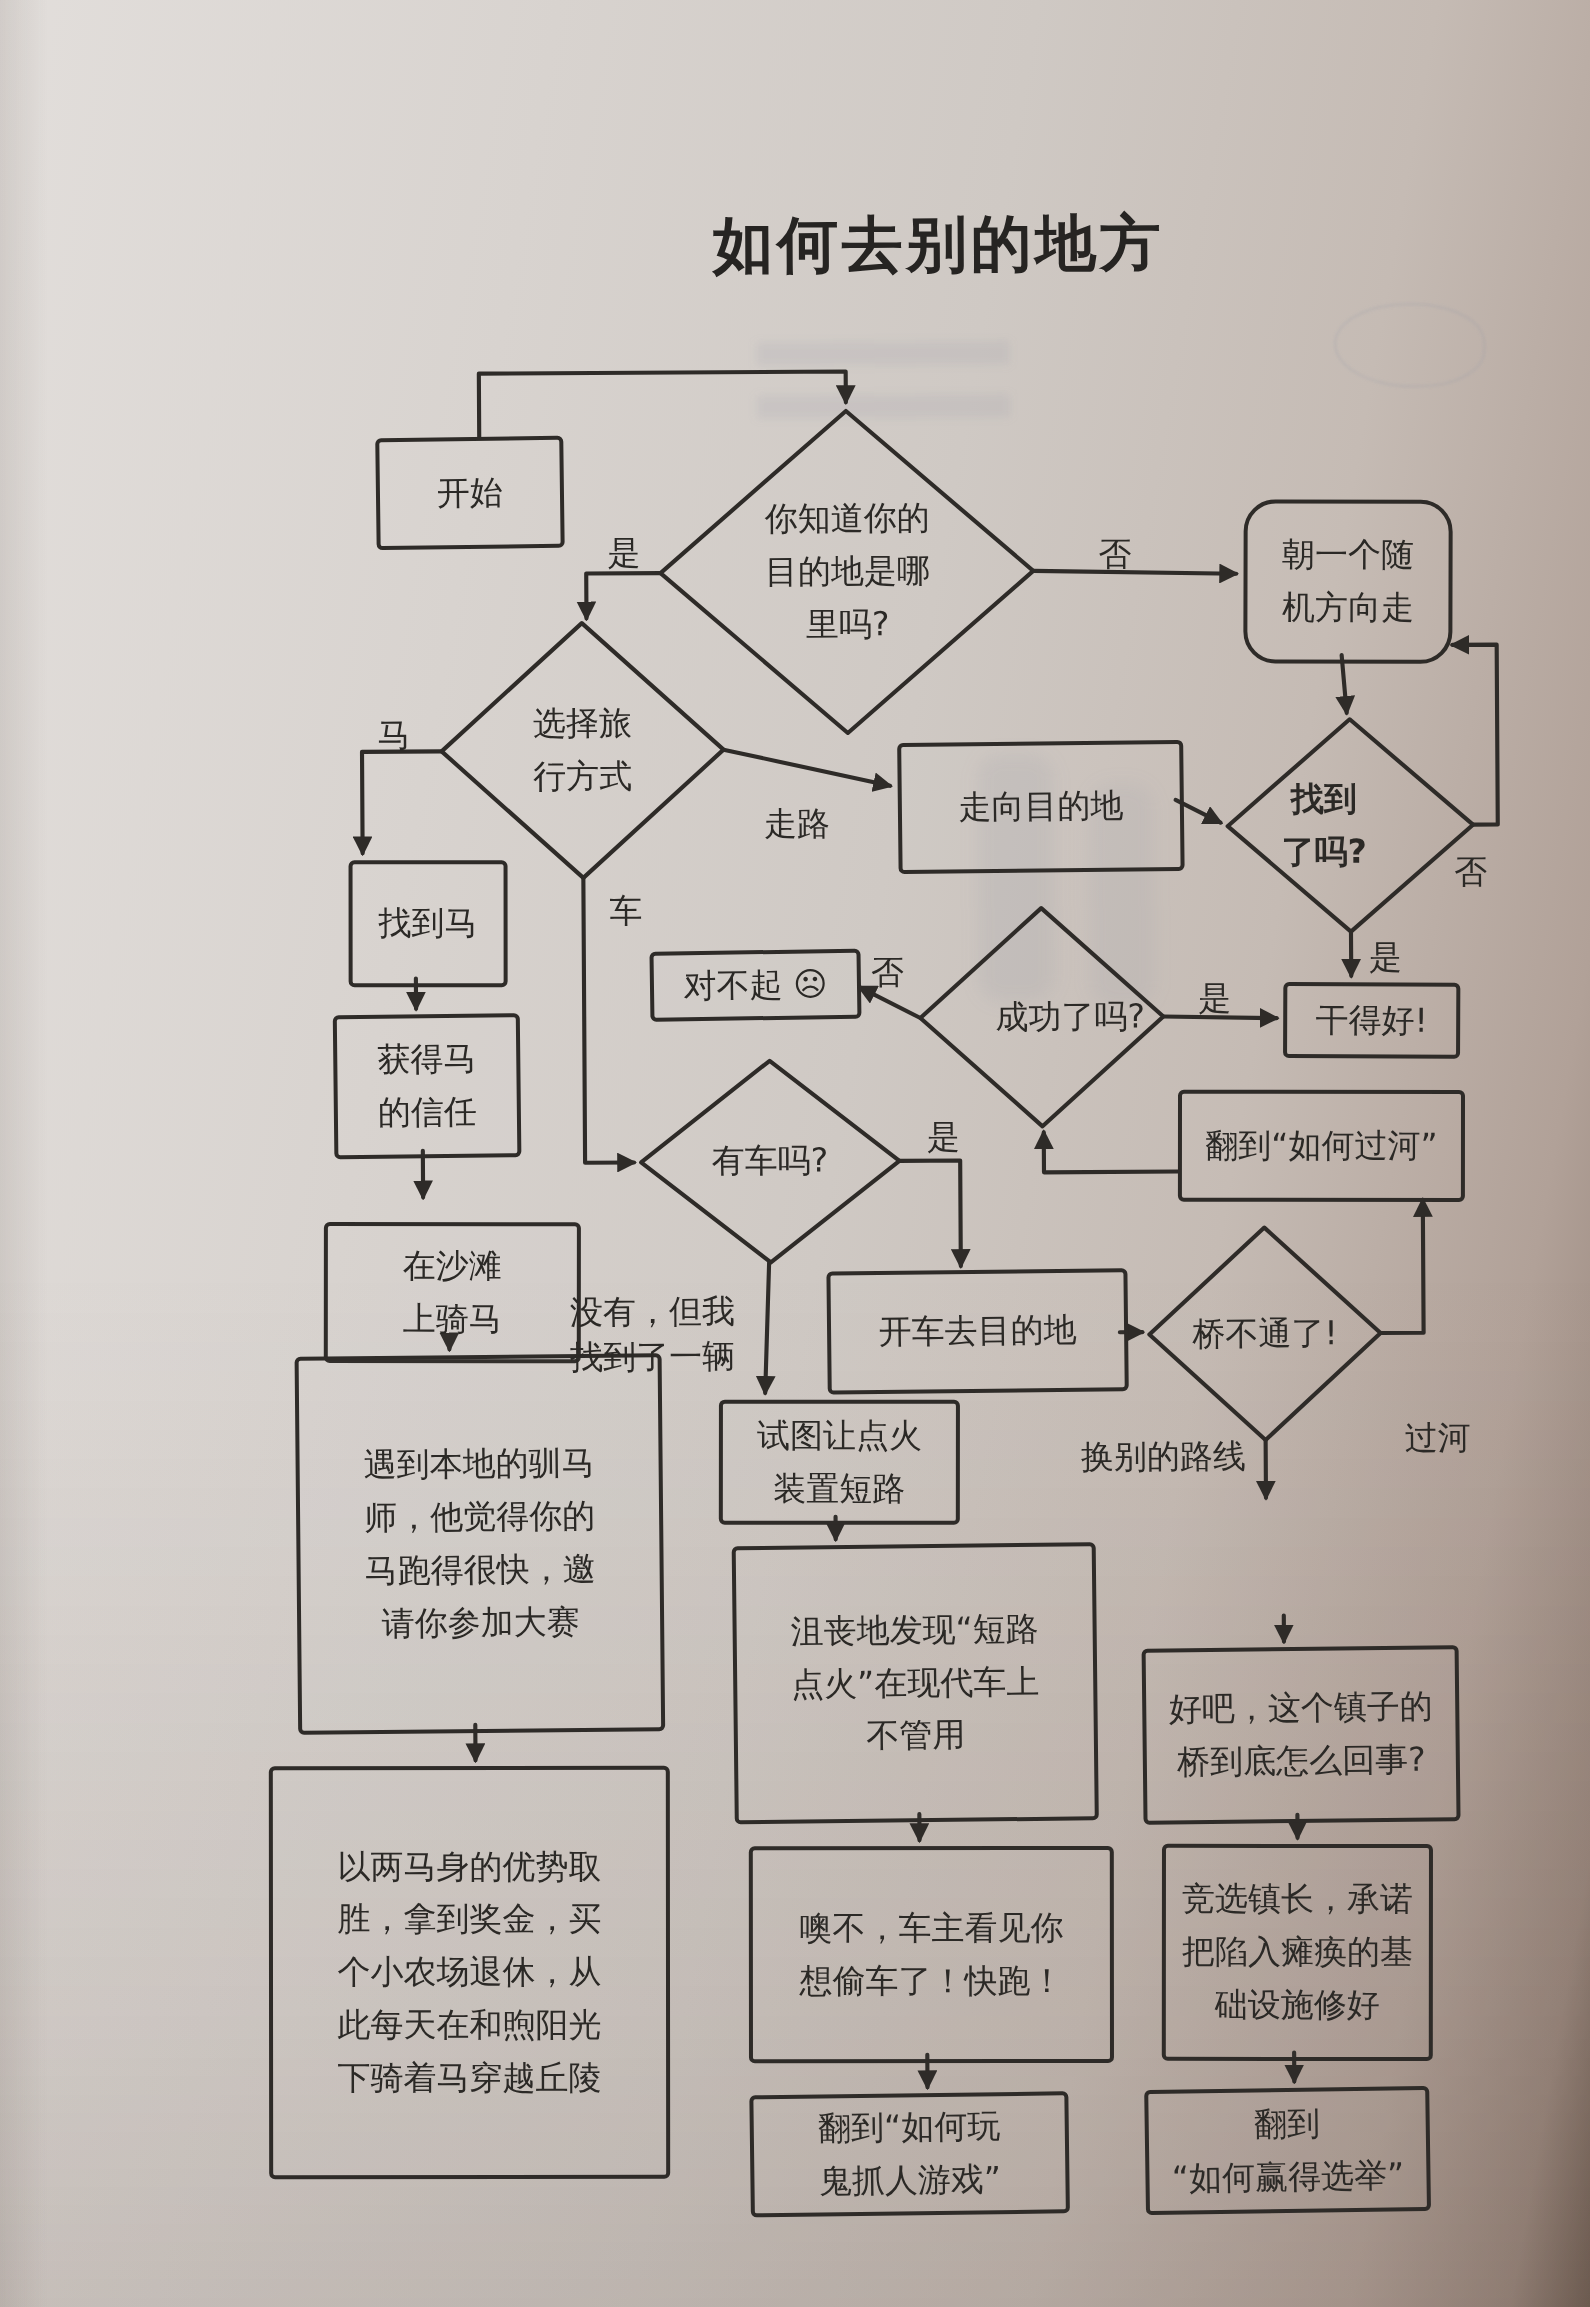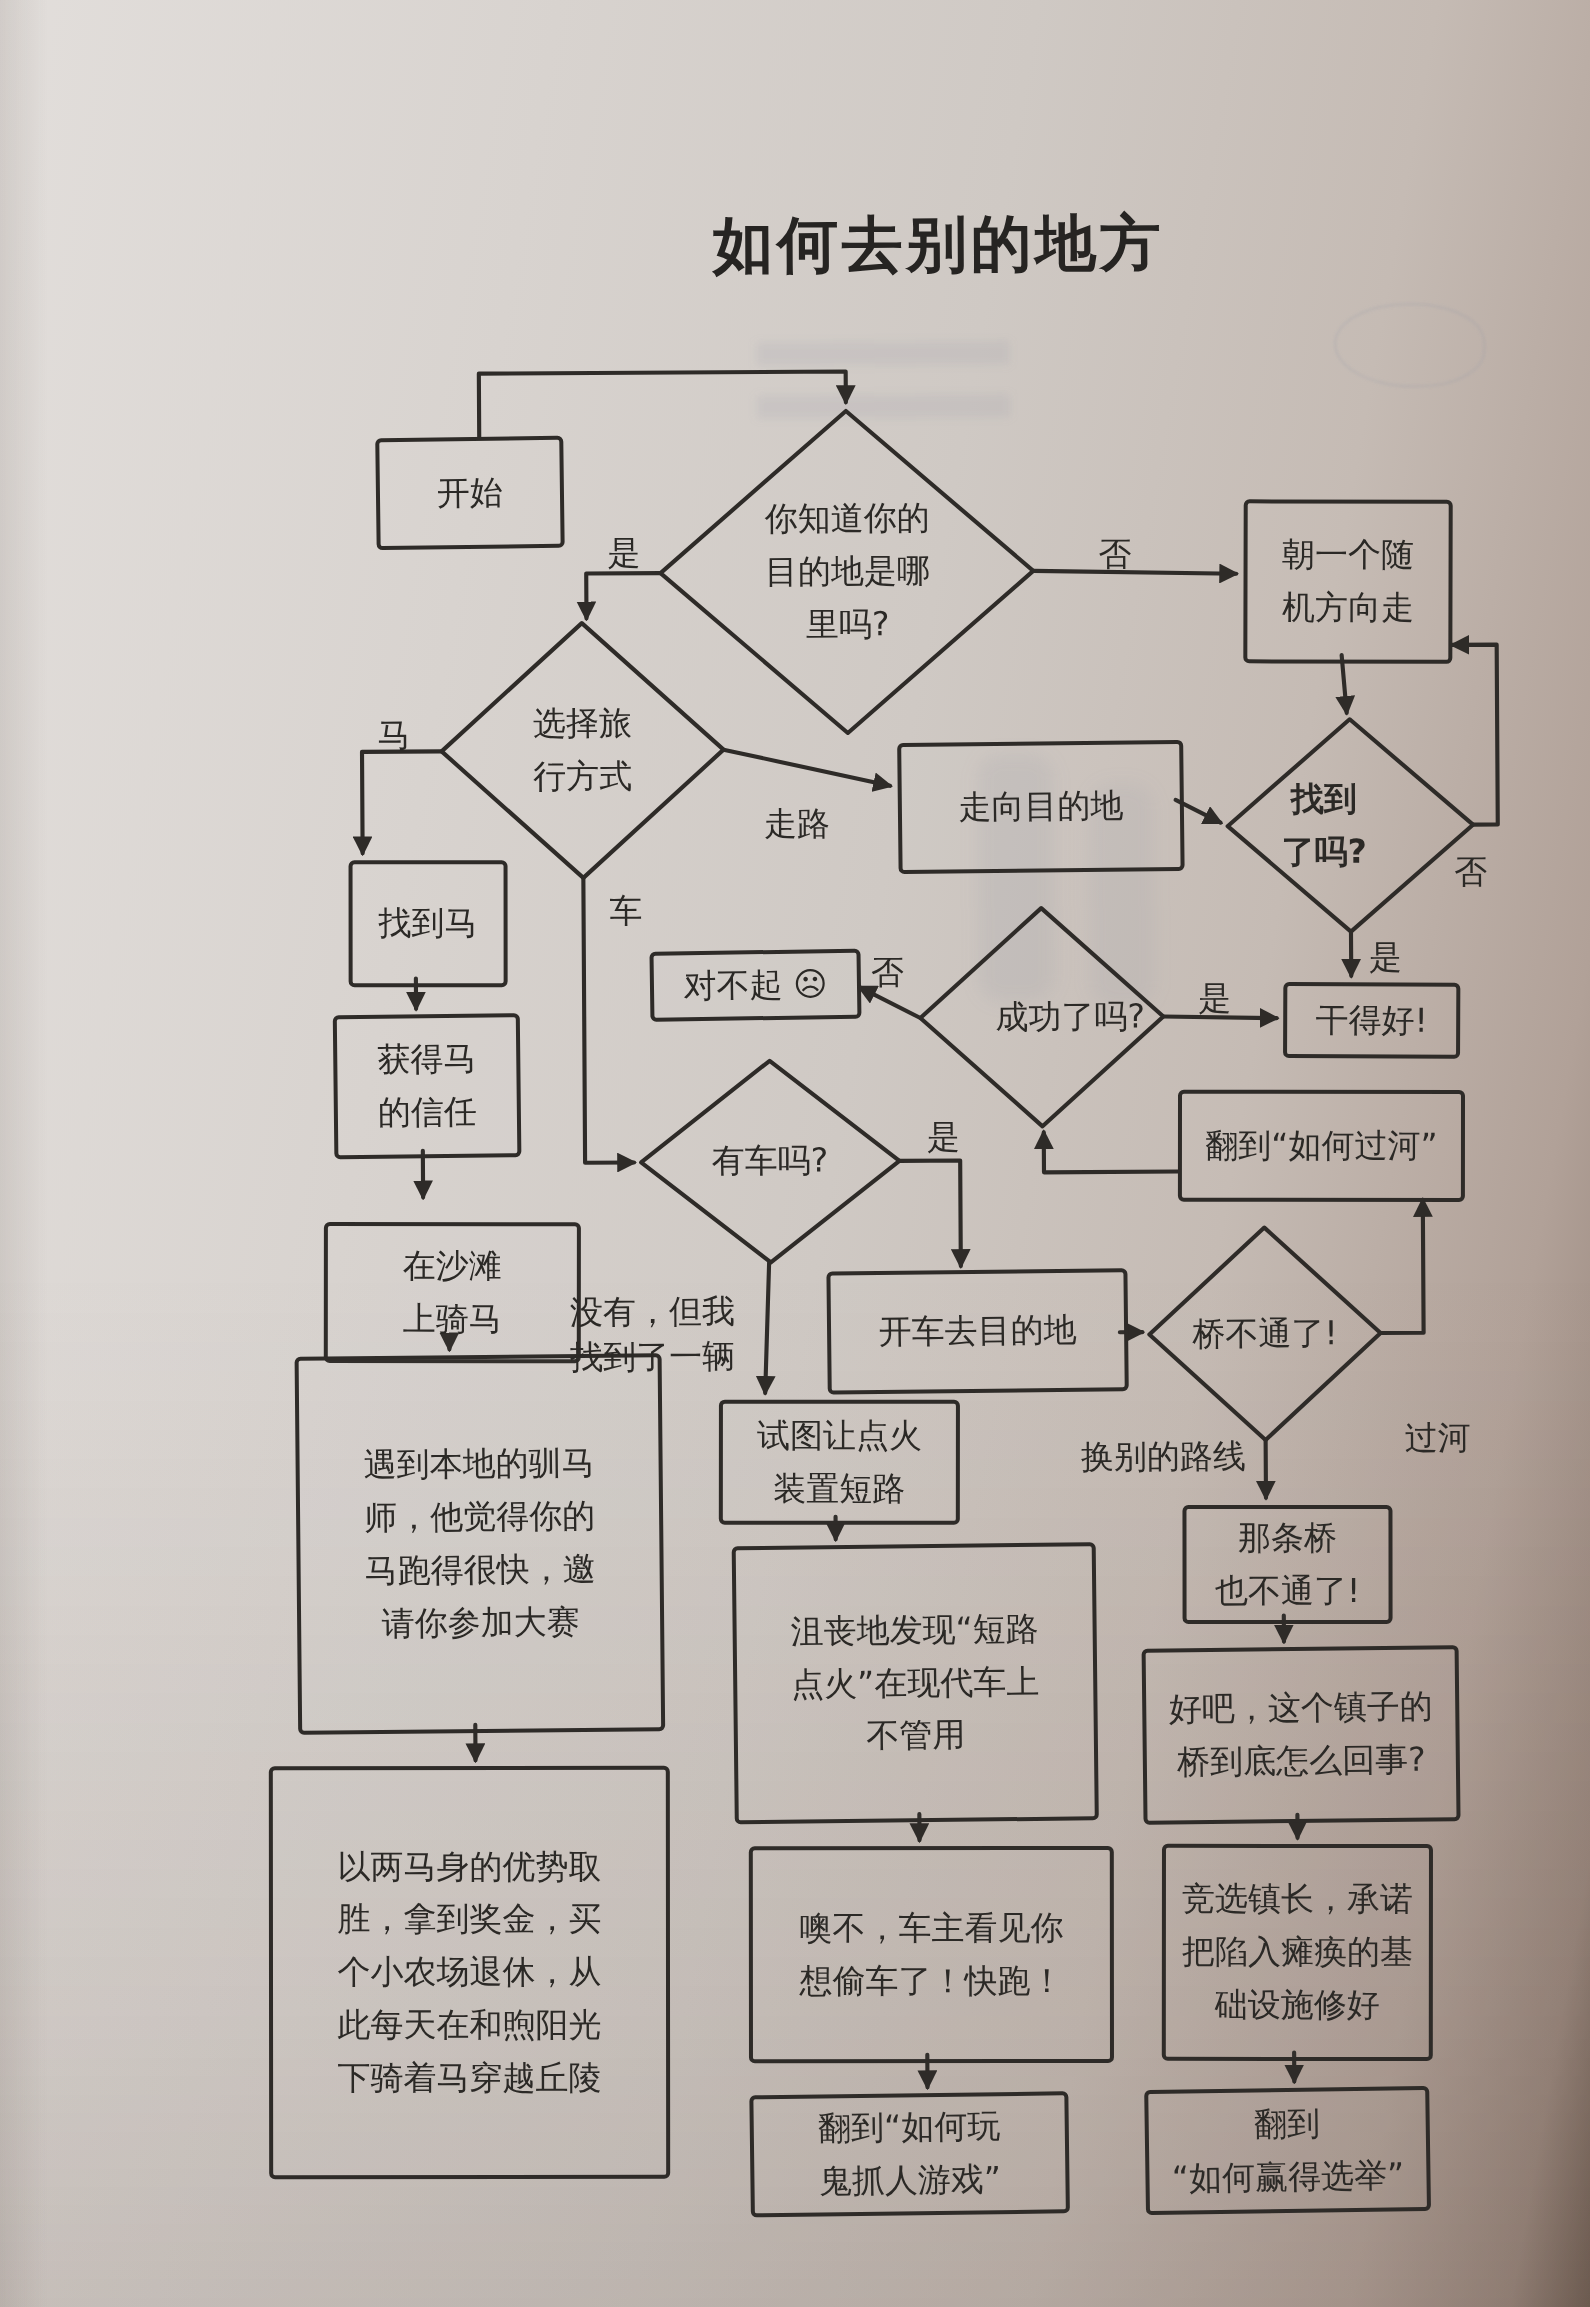--- a/index.html
+++ b/index.html
@@ -87,21 +87,21 @@
       <path marker-end="url(#ah)" d="M1552,3077 L1552,3121"></path>
       <path marker-end="url(#ah)" d="M1563,3485 L1563,3540"></path>
       <path marker-end="url(#ah)" d="M2172,2744 L2172,2788"></path>
       <path marker-end="url(#ah)" d="M2193,3082 L2193,3121"></path>
       <path marker-end="url(#ah)" d="M2185,3485 L2185,3534"></path>
     </g>
   </svg>
 
   <div class="box" style="left:380px;top:435px;width:180px;height:104px;transform:rotate(-0.4deg);">开始</div>
 
-  <div class="box" style="left:1247px;top:503px;width:201px;height:156px;transform:rotate(0.5deg);">朝一个随
+  <div class="box" style="left:1247px;top:503px;width:201px;height:156px;transform:rotate(0.5deg);border-radius:32px;">朝一个随
 机方向走</div>
 
   <div class="box" style="left:1284px;top:986px;width:169px;height:68px;transform:rotate(0.6deg);">干得好!</div>
 
   <div class="box" style="left:900px;top:743px;width:278px;height:123px;transform:rotate(-0.3deg);">走向目的地</div>
 
   <div class="box" style="left:651px;top:950px;width:203px;height:62px;transform:rotate(-0.5deg);">对不起 ☹</div>
 
   <div class="box" style="left:350px;top:858px;width:151px;height:119px;transform:rotate(0.3deg);">找到马</div>
 
@@ -132,22 +132,20 @@
   <div class="box" style="left:744px;top:1847px;width:357px;height:209px;transform:rotate(0.3deg);">噢不，车主看见你
 想偷车了！快跑！</div>
 
   <div class="box" style="left:744px;top:2094px;width:311px;height:114px;transform:rotate(-0.4deg);">翻到“如何玩
 鬼抓人游戏”</div>
 
   <div class="box" style="left:826px;top:1271px;width:293px;height:115px;transform:rotate(-0.3deg);">开车去目的地</div>
 
   <div class="box" style="left:1178px;top:1093px;width:279px;height:104px;transform:rotate(0.4deg);">翻到“如何过河”</div>
 
-  <div class="box" style="left:1180px;top:1508px;width:202px;height:111px;transform:rotate(0.3deg);">那条桥
-也不通了!</div>
 
   <div class="box" style="left:1139px;top:1650px;width:309px;height:168px;transform:rotate(-0.3deg);">好吧，这个镇子的
 桥到底怎么回事?</div>
 
   <div class="box" style="left:1157px;top:1847px;width:263px;height:209px;transform:rotate(0.4deg);">竞选镇长，承诺
 把陷入瘫痪的基
 础设施修好</div>
 
   <div class="box" style="left:1139px;top:2091px;width:277px;height:117px;transform:rotate(-0.5deg);">翻到
 “如何赢得选举”</div>

